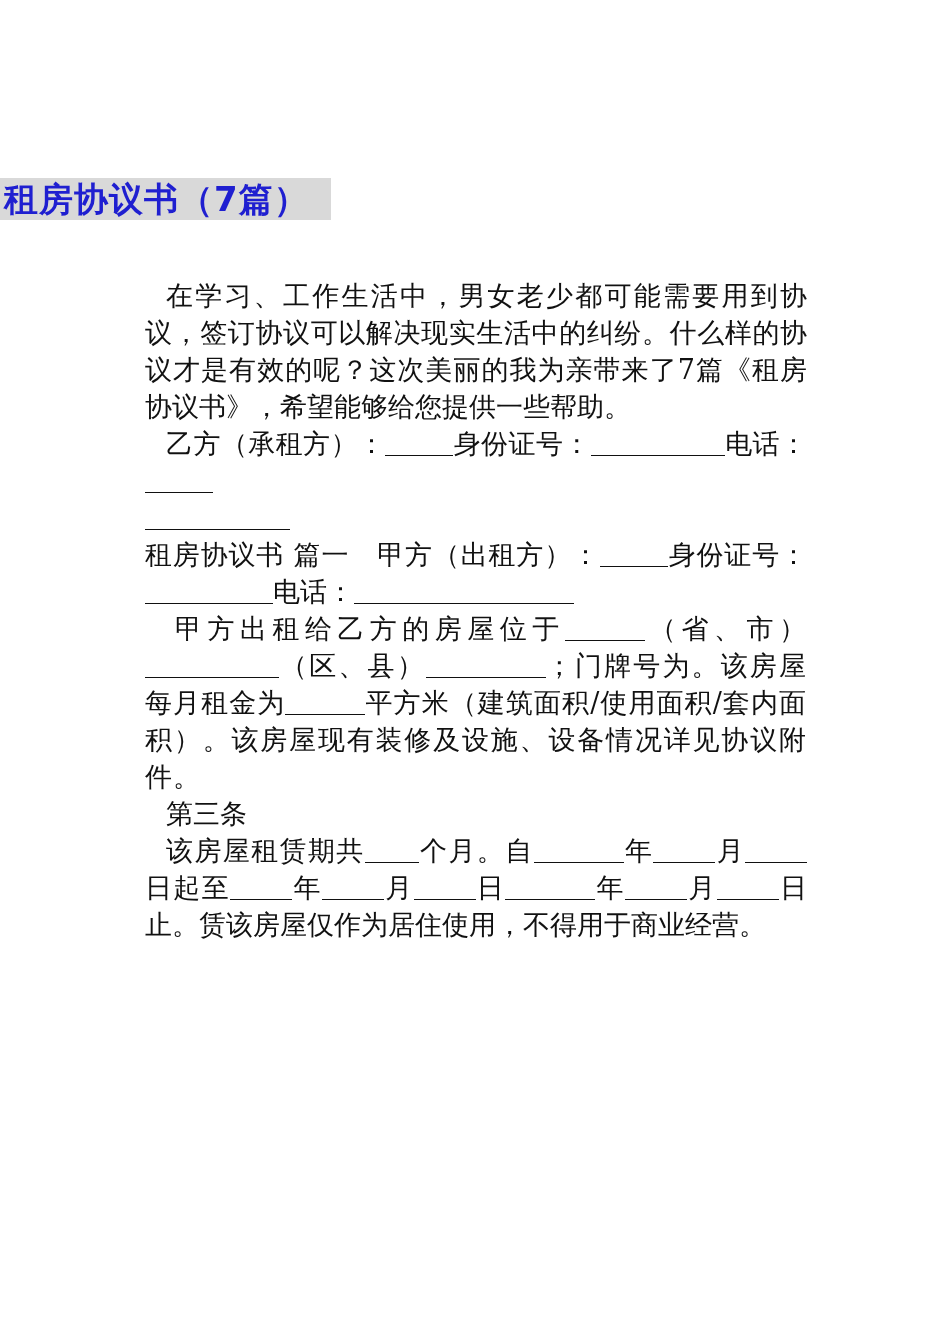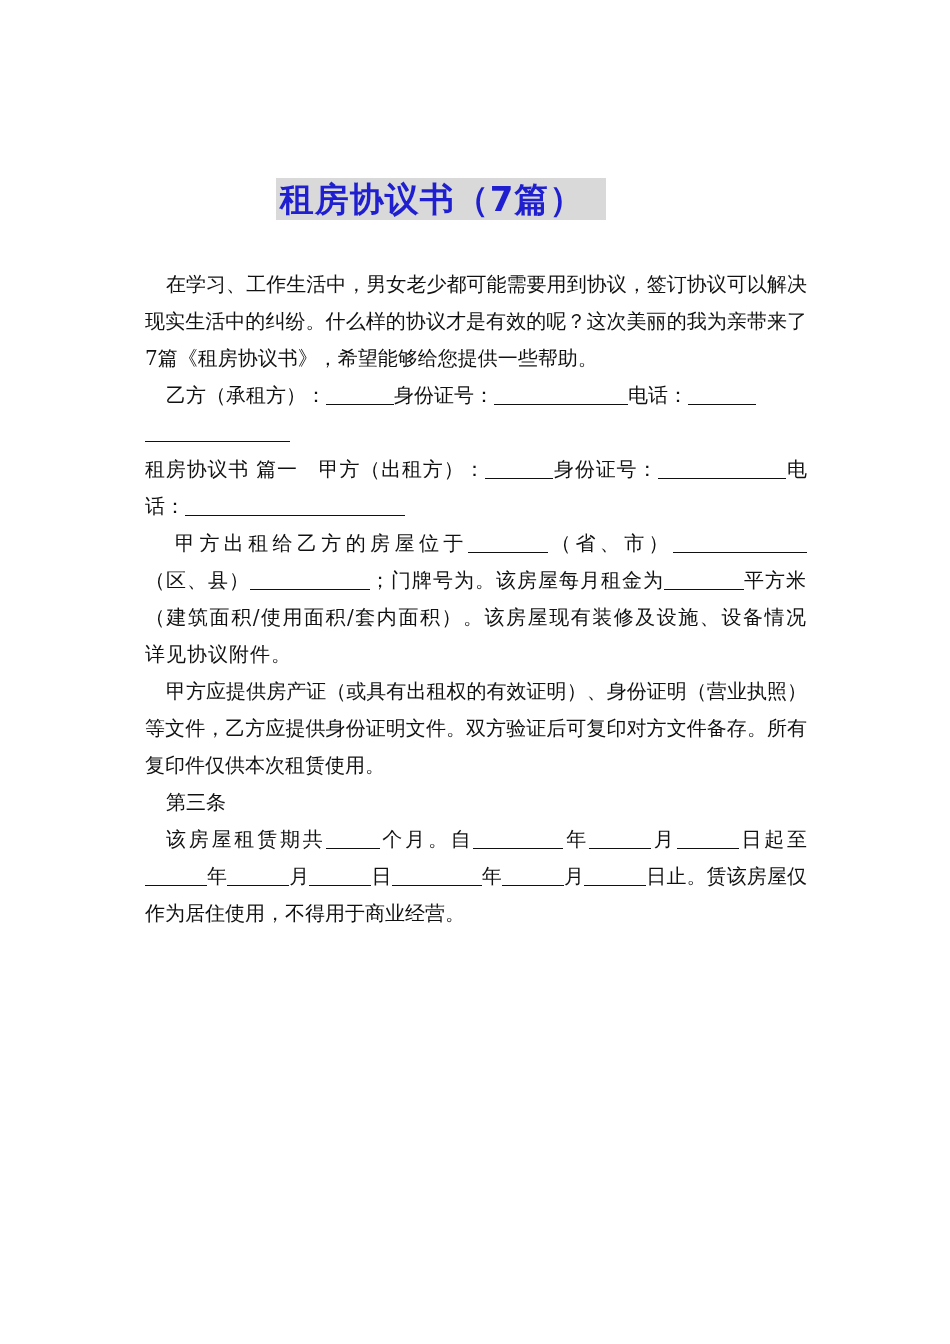--- a/index.html
+++ b/index.html
@@ -13,39 +13,38 @@
       position: relative;
       overflow: hidden;
       font-family: "DejaVu Serif", "Liberation Serif", serif;
       color: #111111;
     }
     .title-wrap {
       position: absolute;
       top: 178px;
       left: 0;
       width: 882px;
-      text-align: center;
     }
     .title {
       display: inline-block;
       background: #d9d9d9;
       color: #1f1fd0;
       font-family: "DejaVu Sans", "Liberation Sans", sans-serif;
       font-weight: bold;
       font-size: 34px;
       line-height: 42px;
       padding: 0 22px 0 4px;
       letter-spacing: 1px;
     }
     .body-text {
       position: absolute;
-      top: 266px;
+      top: 277px;
       left: 145px;
       width: 662px;
-      font-size: 20px;
+      font-size: 27px;
       line-height: 37px;
     }
     .p {
       margin: 0;
       text-align: justify;
       text-align-last: left;
       word-break: break-all;
     }
     .indent { text-indent: 21px; }
     .indent-wide { text-indent: 30px; letter-spacing: 1px; }
@@ -78,19 +77,18 @@
 
   <p class="p indent">在学习、工作生活中，男女老少都可能需要用到协议，签订协议可以解决现实生活中的纠纷。什么样的协议才是有效的呢？这次美丽的我为亲带来了7篇《租房协议书》，希望能够给您提供一些帮助。</p>
 
   <p class="p indent"><span>乙方（承租方）：</span><span class="blank w5"></span><span>身份证号：</span><span class="blank w10"></span><span>电话：</span><span class="blank w5"></span><br><span class="blank w11"></span></p>
 
   <p class="p"><span>租房协议书 篇一</span><span>　</span><span>甲方（出租方）：</span><span class="blank w5"></span><span>身份证号：</span><span class="blank w9"></span><span class="blank" style="width:8px"></span><span>电话：</span><span class="blank w12"></span></p>
 
 
   <p class="p indent-wide"><span>甲方出租给乙方的房屋位于</span><span class="blank w6"></span><span>（省、市）</span><span class="blank w10"></span><span>（区、县）</span><span class="blank w9"></span><span>；门牌号为。该房屋每月租金为</span><span class="blank w6"></span><span>平方米（建筑面积/使用面积/套内面积）。该房屋现有装修及设施、设备情况详见协议附件。</span></p>
 
-  <p class="p indent">甲方应提供房产证（或具有出租权的有效证明）、身份证明（营业执照）等文件，乙方应提供身份证明文件。双方验证后可复印对方文件备存。所有复印件仅供本次租赁使用。</p>
 
   <p class="p indent">第三条</p>
   <p class="p indent"><span>该房屋租赁期共</span><span class="blank w3"></span><span>个月。自</span><span class="blank w7"></span><span>年</span><span class="blank w4"></span><span>月</span><span class="blank w4"></span><span>日起至</span><span class="blank w4"></span><span>年</span><span class="blank w4"></span><span>月</span><span class="blank w4"></span><span>日</span><span class="blank w7"></span><span>年</span><span class="blank w4"></span><span>月</span><span class="blank w4"></span><span>日止。赁该房屋仅作为居住使用，不得用于商业经营。</span></p>
 
 
 </div>
 
 </body></html>

